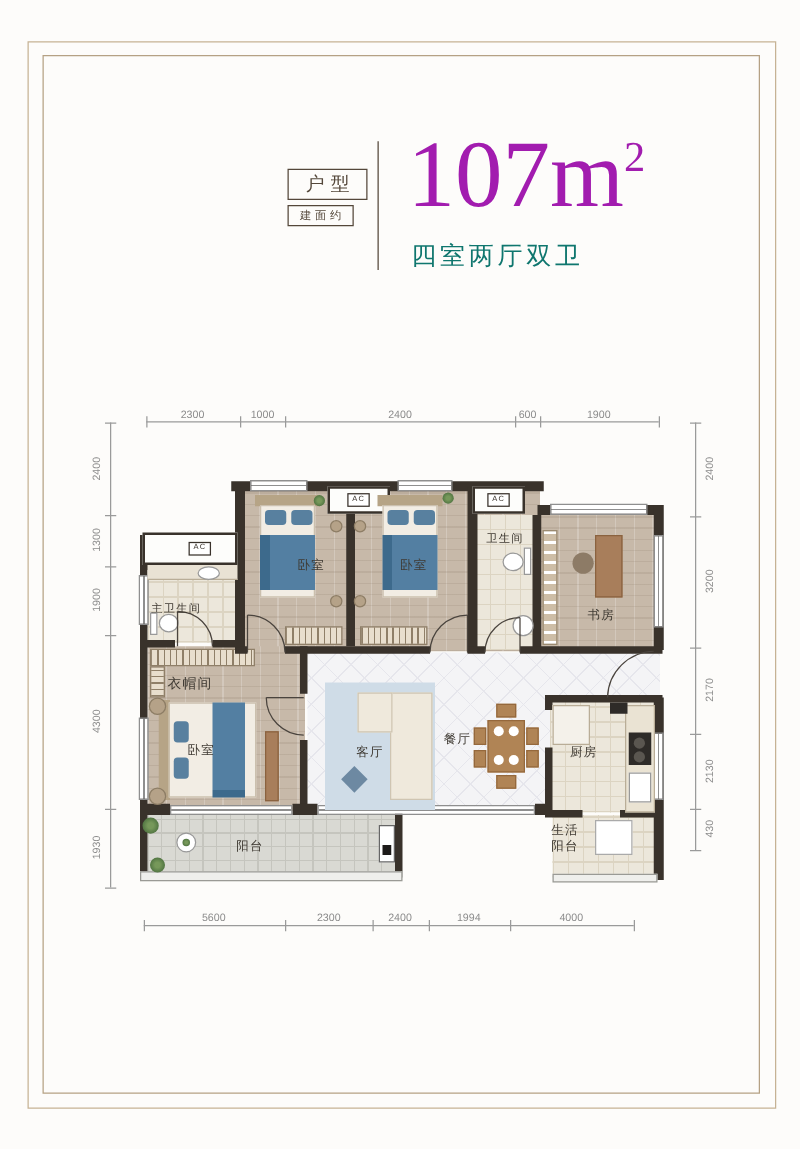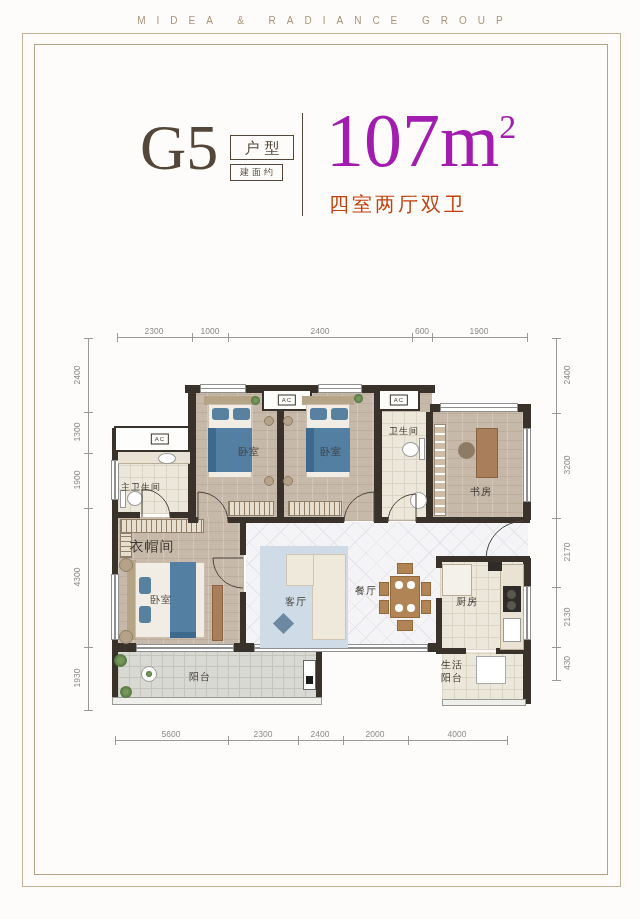--- a/index.html
+++ b/index.html
@@ -16,21 +16,21 @@
       font-size:64px;color:#54473a;line-height:64px;}
   .tagbox{box-sizing:border-box;border:1px solid #54473a;color:#54473a;text-align:center;}
   .tag-type{left:230px;top:135px;width:64px;height:25px;font-size:15px;letter-spacing:5px;
             line-height:23px;text-indent:5px;}
   .tag-area{left:230px;top:164px;width:53px;height:17px;font-size:9px;letter-spacing:3px;
             line-height:15px;text-indent:3px;}
   .vdivider{left:302px;top:113px;width:1px;height:103px;background:#54473a;}
   .area{left:326px;top:87px;font-family:Liberation Serif, serif;
         font-size:76px;color:#a21caf;line-height:80px;}
   .area sup{font-size:34px;vertical-align:28px;}
-  .subtitle{left:329px;top:191px;font-size:20px;color:#c2410c;letter-spacing:3px;font-family:Liberation Mono, monospace;}
+  .subtitle{left:329px;top:191px;font-size:20px;color:#0f766e;letter-spacing:3px;font-family:Liberation Mono, monospace;}
   
   .dim{font-size:8.5px;color:#8c8c8c;text-align:center;width:40px;}
   .dimv{transform:rotate(-90deg);}
   .tick{background:#9a9a9a;}
   .dline{background:#9a9a9a;}
   
   .wall{background:#39322b;}
   .wood{background:#c7b9a9;
     background-image:repeating-linear-gradient(0deg,rgba(90,70,50,.10) 0 1px,transparent 1px 9px),
                      repeating-linear-gradient(90deg,rgba(255,255,255,.22) 0 1px,transparent 1px 15px);}
@@ -62,23 +62,21 @@
   .plant{border-radius:50%;background:radial-gradient(circle,#76985a 25%,#4e7240 75%);}
   .furn{box-sizing:border-box;}
 </style>
 </head>
 <body>
 
 <div class="page">
 
   <div class="abs frame-outer"></div>
   <div class="abs frame-inner"></div>
-  <div class="abs brand">MIDEA &amp; RADIANCE GROUP</div>
-
-  <div class="abs g5">G5</div>
+
   <div class="abs tagbox tag-type">户型</div>
   <div class="abs tagbox tag-area">建面约</div>
   <div class="abs vdivider"></div>
   <div class="abs area"><span>107m</span><sup>2</sup></div>
   <div class="abs subtitle">四室两厅双卫</div>
 
   <div class="abs wood" style="left:192px;top:391px;width:240px;height:130px"></div>
   <div class="abs wood" style="left:432px;top:410px;width:96px;height:112px"></div>
   <div class="abs tileb" style="left:380px;top:412px;width:48px;height:108px"></div>
   <div class="abs tileb" style="left:118px;top:452px;width:72px;height:62px"></div>
@@ -236,21 +234,21 @@
         <path d="M213 558 A30 30 0 0 0 243 588"></path>
       <path d="M523 521 A38 38 0 0 0 486 558"></path>
     </g>
   </svg>
 
   <div class="abs lbl" style="left:141px;top:487px;font-size:9px">主卫生间</div>
   <div class="abs lbl" style="left:249px;top:452px">卧室</div>
   <div class="abs lbl" style="left:331px;top:452px">卧室</div>
   <div class="abs lbl" style="left:404px;top:431px;font-size:9px">卫生间</div>
   <div class="abs lbl" style="left:481px;top:492px">书房</div>
-  <div class="abs lbl" style="left:152px;top:547px;font-size:14px">衣帽间</div>
+  <div class="abs lbl" style="left:152px;top:547px;font-size:11px">衣帽间</div>
   <div class="abs lbl" style="left:161px;top:600px">卧室</div>
   <div class="abs lbl" style="left:296px;top:602px">客厅</div>
   <div class="abs lbl" style="left:366px;top:591px">餐厅</div>
   <div class="abs lbl" style="left:467px;top:602px">厨房</div>
   <div class="abs lbl" style="left:200px;top:677px">阳台</div>
   <div class="abs lbl2" style="left:440px;top:658px;width:24px">生活阳台</div>
 
   <div class="abs dline" style="left:117px;top:337px;width:410px;height:1px"></div>
   <div class="abs tick" style="left:117px;top:333px;width:1px;height:9px"></div>
   <div class="abs tick" style="left:192px;top:333px;width:1px;height:9px"></div>
@@ -267,21 +265,21 @@
   <div class="abs dline" style="left:115px;top:740px;width:392px;height:1px"></div>
   <div class="abs tick" style="left:115px;top:736px;width:1px;height:9px"></div>
   <div class="abs tick" style="left:228px;top:736px;width:1px;height:9px"></div>
   <div class="abs tick" style="left:298px;top:736px;width:1px;height:9px"></div>
   <div class="abs tick" style="left:343px;top:736px;width:1px;height:9px"></div>
   <div class="abs tick" style="left:408px;top:736px;width:1px;height:9px"></div>
   <div class="abs tick" style="left:507px;top:736px;width:1px;height:9px"></div>
   <div class="abs dim" style="left:151px;top:729px">5600</div>
   <div class="abs dim" style="left:243px;top:729px">2300</div>
   <div class="abs dim" style="left:300px;top:729px">2400</div>
-  <div class="abs dim" style="left:355px;top:729px">2000</div>
+  <div class="abs dim" style="left:355px;top:729px">1994</div>
   <div class="abs dim" style="left:437px;top:729px">4000</div>
 
   <div class="abs dline" style="left:88px;top:338px;width:1px;height:372px"></div>
   <div class="abs tick" style="left:84px;top:338px;width:9px;height:1px"></div>
   <div class="abs tick" style="left:84px;top:412px;width:9px;height:1px"></div>
   <div class="abs tick" style="left:84px;top:453px;width:9px;height:1px"></div>
   <div class="abs tick" style="left:84px;top:508px;width:9px;height:1px"></div>
   <div class="abs tick" style="left:84px;top:647px;width:9px;height:1px"></div>
   <div class="abs tick" style="left:84px;top:710px;width:9px;height:1px"></div>
   <div class="abs dim dimv" style="left:57px;top:370px">2400</div>

